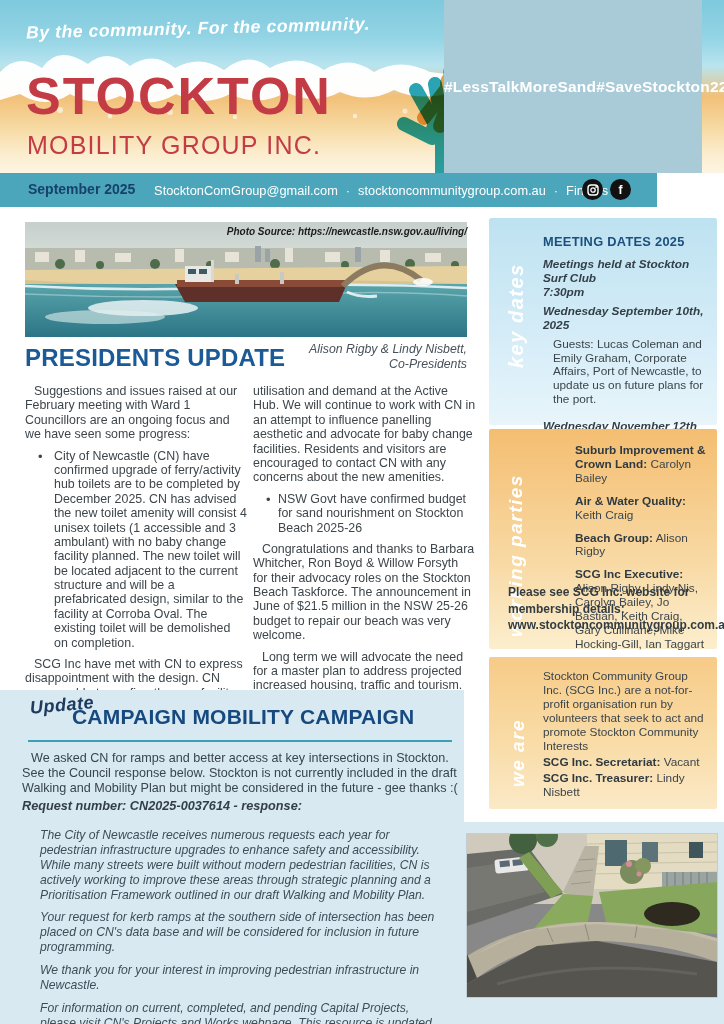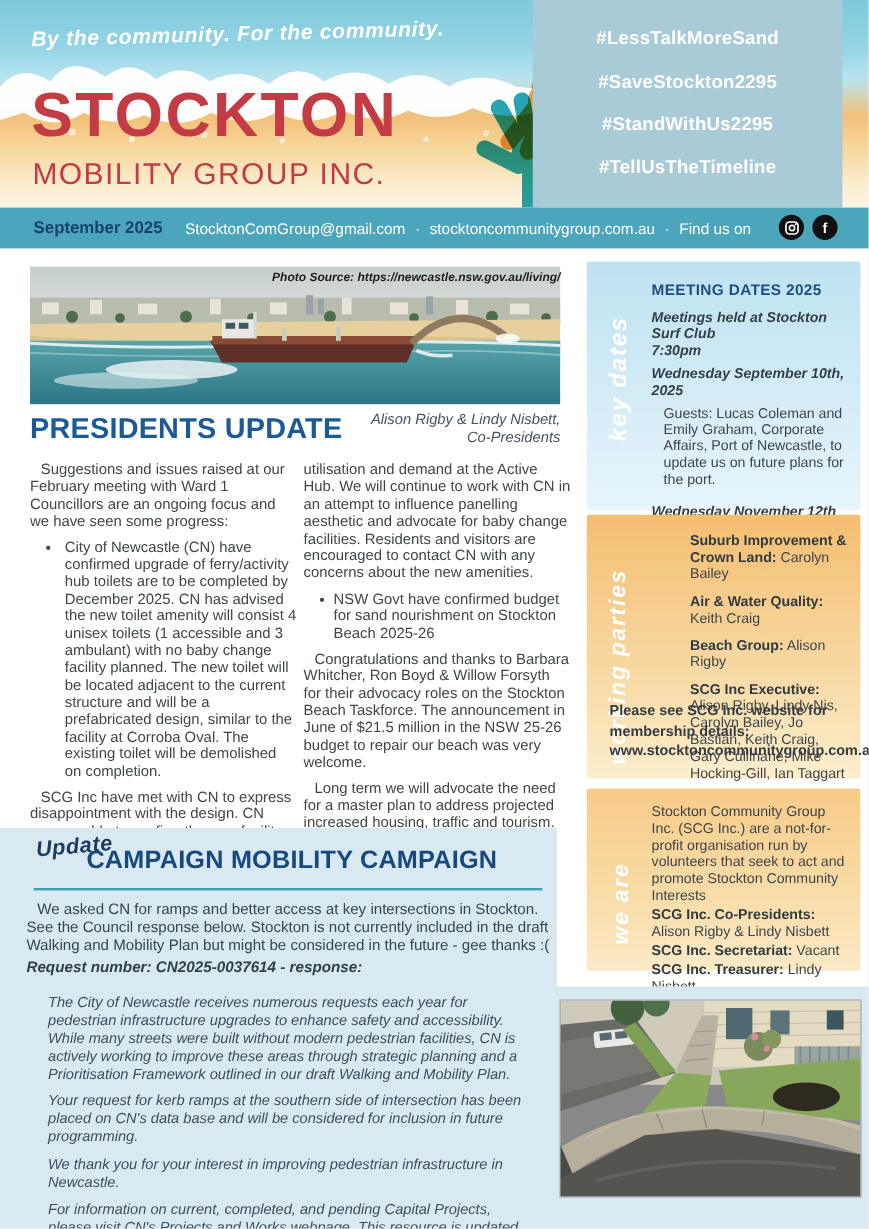--- a/index.html
+++ b/index.html
@@ -8,25 +8,25 @@
   .abs{position:absolute;}
 
   
   .header{left:0;top:0;width:724px;height:173px;
     background:linear-gradient(180deg,#7ec9dc 0%,#93d4e5 22%,#b9e4ef 38%,#f2c078 56%,#f6d79e 72%,#fbeccb 88%,#fdf5e3 100%);}
   .tagline{left:26px;top:18px;color:#ffffff;font-size:17.5px;font-weight:600;font-style:italic;
     letter-spacing:.6px;transform:rotate(-1.5deg);}
   .title1{left:26px;top:66px;color:#c23b45;font-size:52px;font-weight:800;letter-spacing:2px;}
   .title2{left:27px;top:131px;color:#c23b45;font-size:25px;font-weight:400;letter-spacing:1.2px;}
   .hashpanel{left:444px;top:0;width:258px;height:173px;background:#a9cbd7;
-    display:flex;flex-direction:column;justify-content:space-evenly;align-items:center;padding:6px 0;box-sizing:border-box;}
+    display:flex;flex-direction:row;justify-content:space-evenly;align-items:center;padding:6px 0;box-sizing:border-box;}
   .hashtag{color:#ffffff;font-size:15.5px;font-weight:700;letter-spacing:.2px;}
 
   
-  .tealbar{left:0;top:173px;width:724px;height:34px;background:#4ca6bb;}
+  .tealbar{left:0;top:173px;width:657px;height:34px;background:#4ca6bb;}
   .issuedate{left:28px;top:8px;color:#17416b;font-size:14px;font-weight:700;}
   .contactline{left:150px;top:10px;width:480px;color:#ffffff;font-size:12.8px;text-align:center;}
   .contactline .dot{margin:0 8px;}
   .social{right:26px;top:6px;display:flex;gap:7px;}
   .sicon{width:21px;height:21px;border-radius:50%;background:#111111;color:#ffffff;
     display:flex;align-items:center;justify-content:center;font-size:12px;font-weight:700;}
   .sicon svg{display:block;}
 
   
   .photo1{left:25px;top:222px;width:442px;height:115px;}
@@ -274,24 +274,20 @@
       <div>Please see SCG Inc. website for membership details:</div>
       <div class="nowrap">www.stocktoncommunitygroup.com.au</div>
     </div>
   </div>
 
   <div class="abs card weare">
     <div class="vlabel vl-we">we are</div>
     <div class="abs we-content sidetext">
       <div class="we-intro">Stockton Community Group Inc. (SCG Inc.) are a not-for-profit organisation run by volunteers that seek to act and promote Stockton Community Interests</div>
       <div class="we-role">
-        <span class="we-label">SCG Inc. Co-Presidents:</span>
-        <span>Alison Rigby &amp; Lindy Nisbett</span>
-      </div>
-      <div class="we-role">
         <span class="we-label">SCG Inc. Secretariat:</span>
         <span>Vacant</span>
       </div>
       <div class="we-role">
         <span class="we-label">SCG Inc. Treasurer:</span>
         <span>Lindy Nisbett</span>
       </div>
     </div>
   </div>
 

